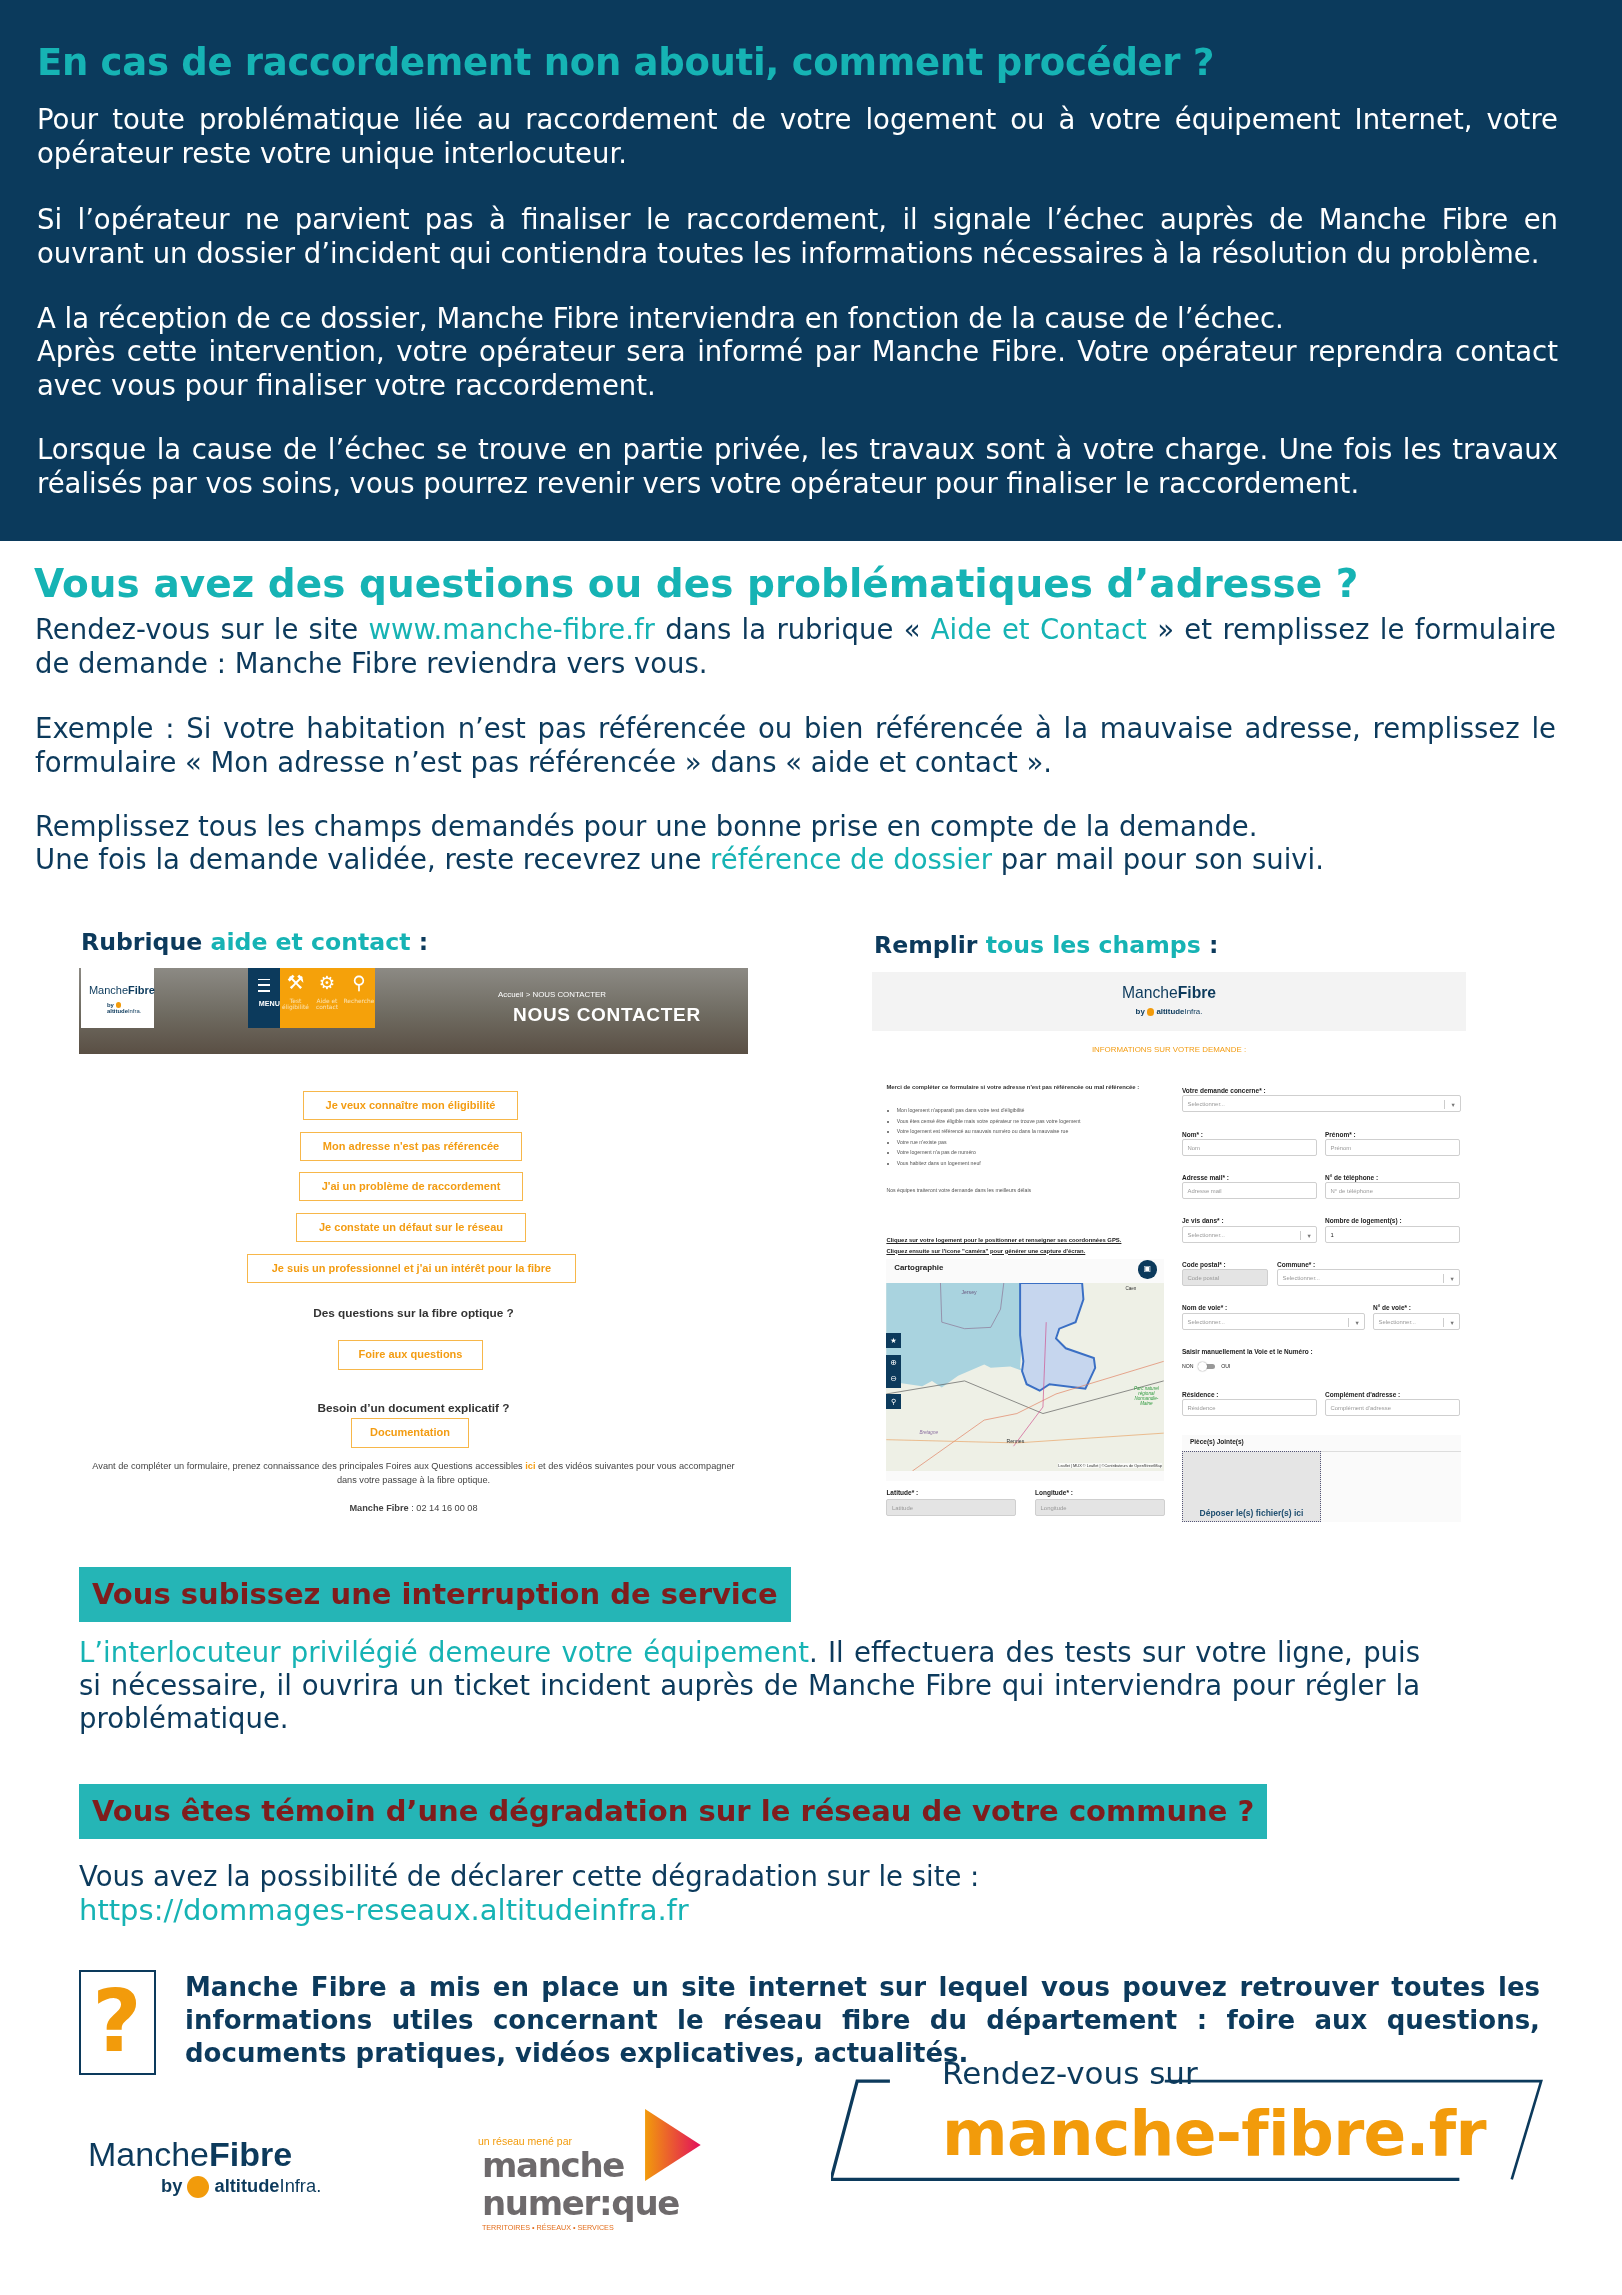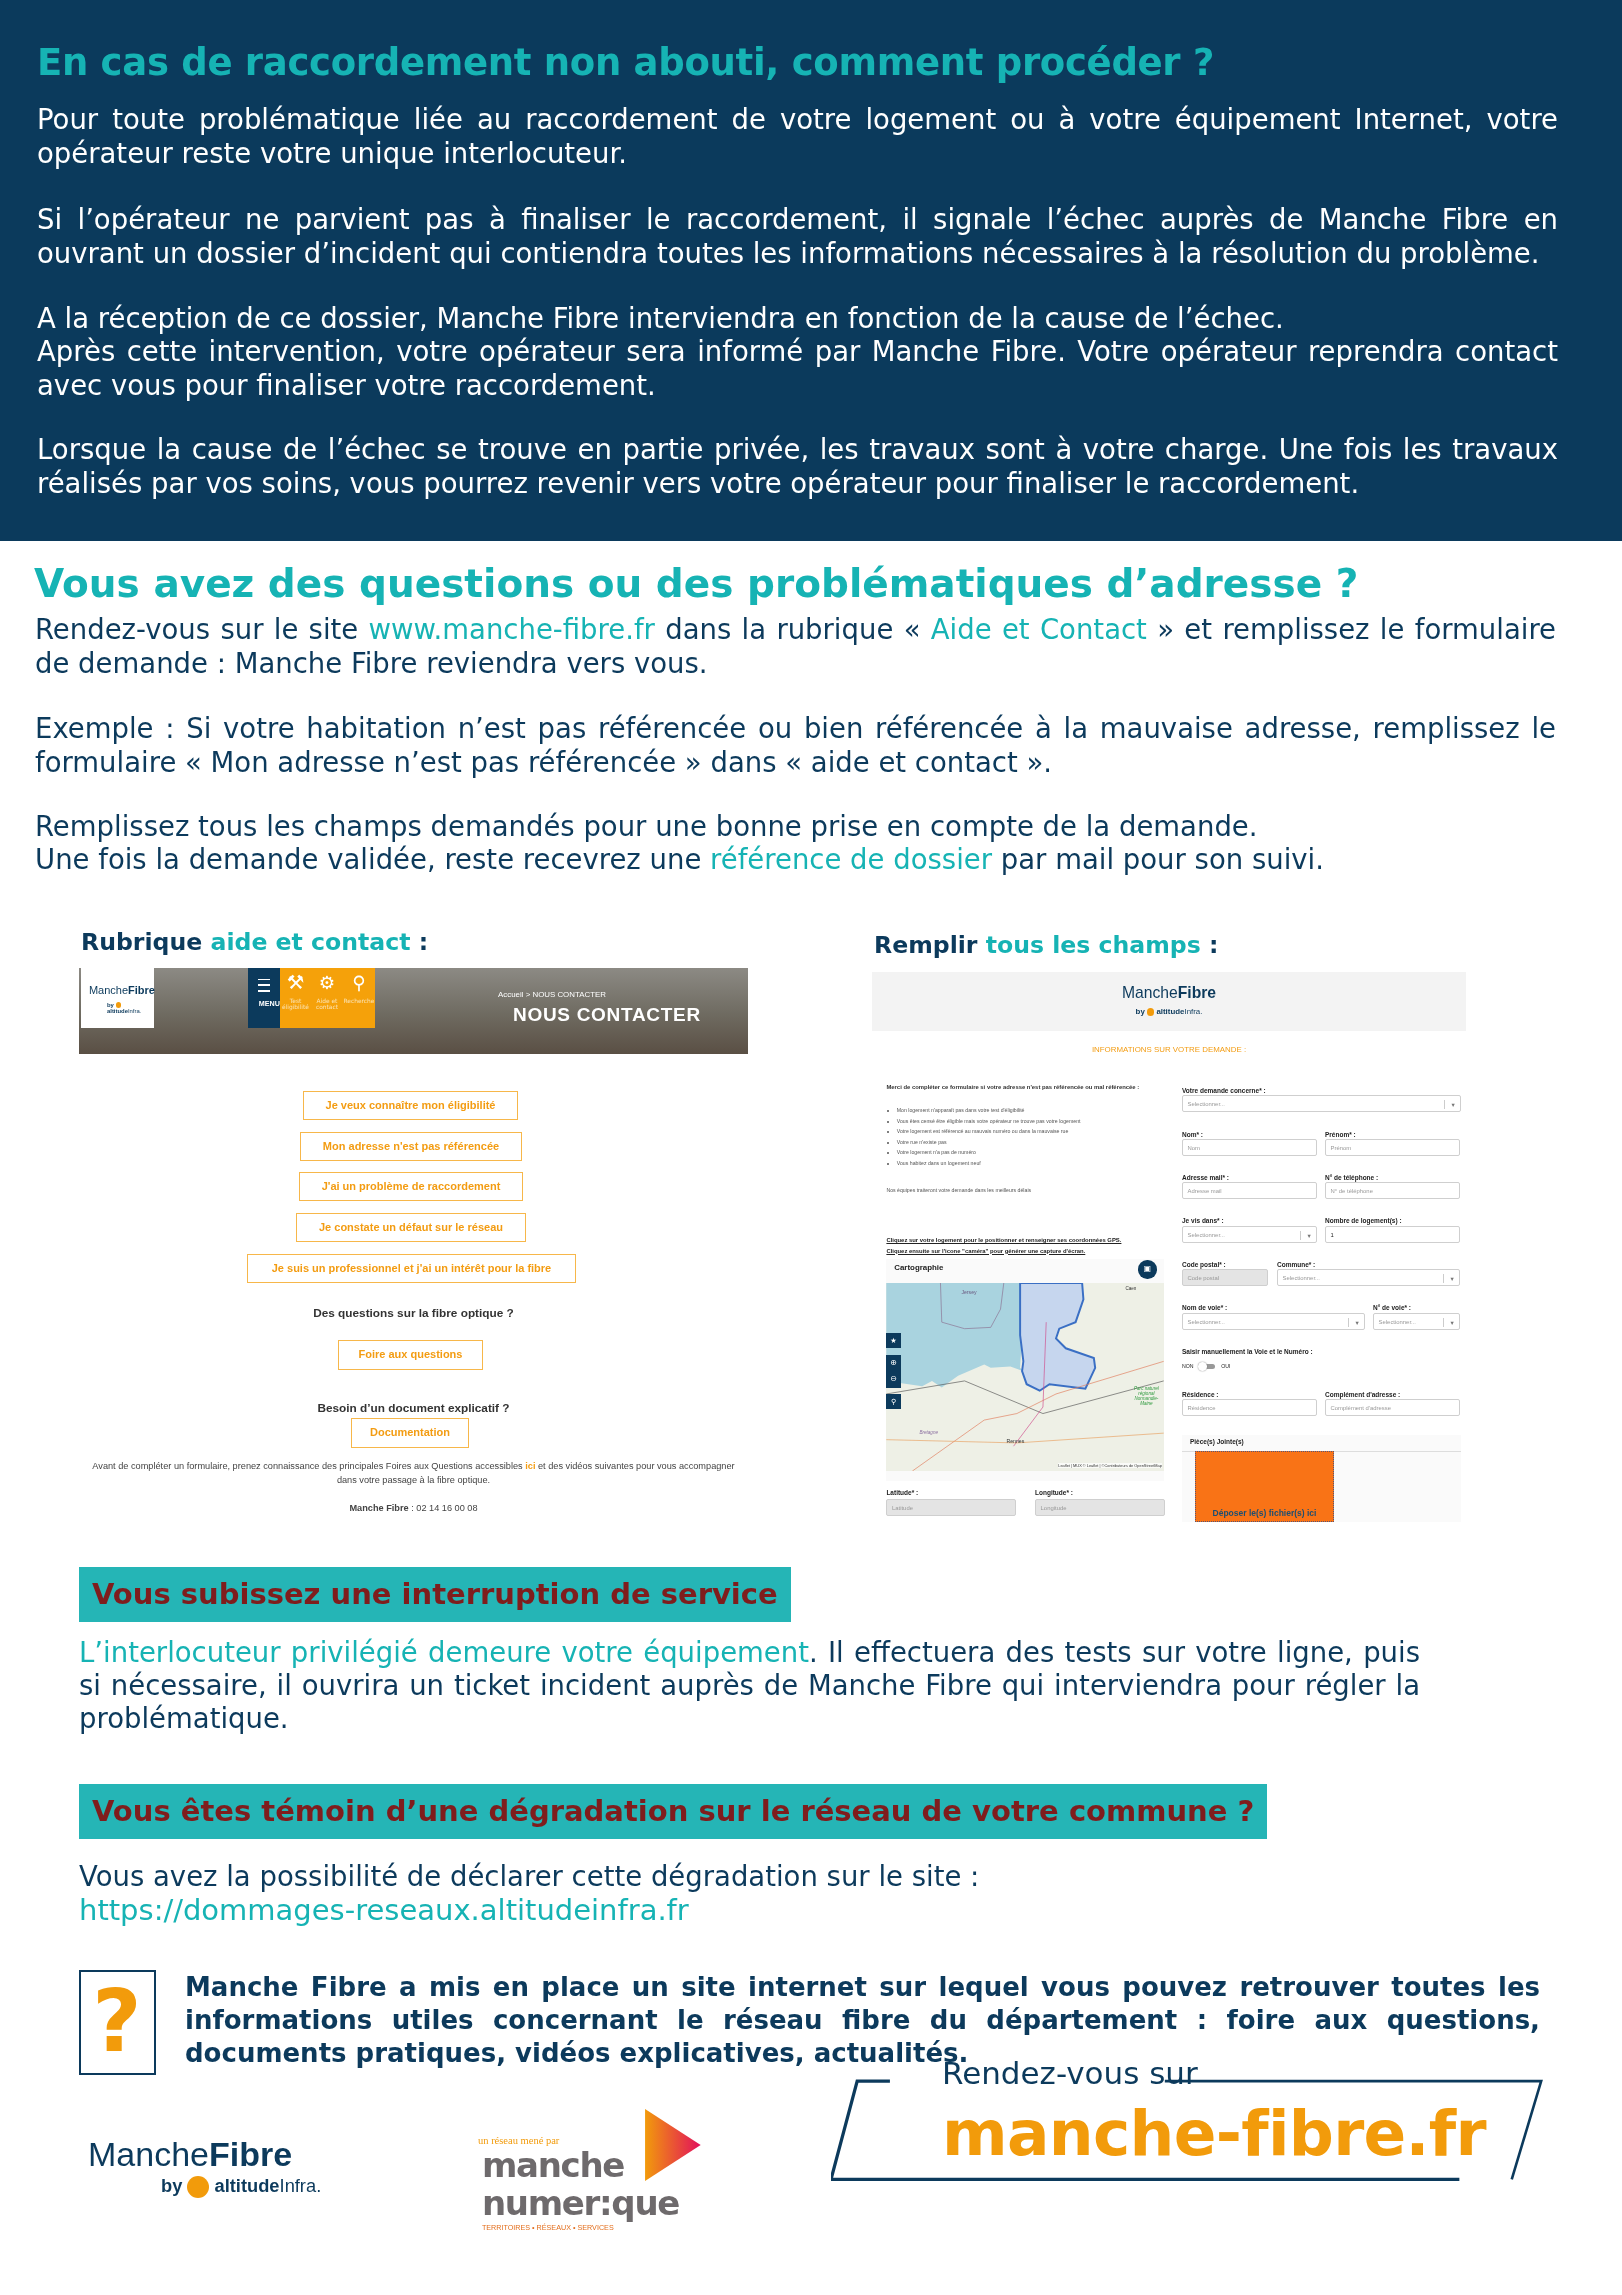--- a/index.html
+++ b/index.html
@@ -191,21 +191,21 @@
   </div>
 
   <div class="lbl" style="left:310px;top:419px;">Résidence :</div>
   <div class="inp" style="left:310px;top:427px;width:135px;">Résidence</div>
   <div class="lbl" style="left:453px;top:419px;">Complément d'adresse :</div>
   <div class="inp" style="left:453px;top:427px;width:135px;">Complément d'adresse</div>
 
   <div style="position:absolute;left:310px;top:463px;width:279px;height:87px;background:#fafafa;">
     <div style="position:absolute;left:7.9px;top:2.6px;font-family:'Liberation Sans',sans-serif;font-weight:bold;font-size:6.5px;color:#222;">Pièce(s) Jointe(s)</div>
     <div style="position:absolute;left:0;top:15.7px;width:279px;height:0.7px;background:#ddd;"></div>
-    <div style="position:absolute;left:13px;top:16.4px;width:139px;height:71px;background:#f97316;border:0.7px dotted #557;box-sizing:border-box;">
+    <div style="position:absolute;left:0;top:16.4px;width:139px;height:71px;background:#e5e5e5;border:0.7px dotted #557;box-sizing:border-box;">
       <div style="position:absolute;left:0;bottom:3.9px;width:137px;text-align:center;font-family:'Liberation Sans',sans-serif;font-weight:bold;font-size:8.5px;color:#1f4f70;">Déposer le(s) fichier(s) ici</div>
     </div>
   </div>
 </div>
 
 <div class="abs tealbar" style="left:79px;top:1567px;height:55px;">Vous subissez une interruption de service</div>
 <p class="abs" style="left:79px;top:1636px;width:1341px;margin:0;font-size:27.5px;line-height:33px;color:#0c3a5c;text-align:justify;"><span class="teal">L’interlocuteur privilégié demeure votre équipement</span><span>. Il effectuera des tests sur votre ligne, puis si nécessaire, il ouvrira un ticket incident auprès de Manche Fibre qui interviendra pour régler la problématique.</span></p>
 
 <div class="abs tealbar" style="left:79px;top:1784px;height:55px;">Vous êtes témoin d’une dégradation sur le réseau de votre commune ?</div>
 <p class="abs" style="left:79px;top:1860px;margin:0;font-size:27.5px;line-height:33px;color:#0c3a5c;">Vous avez la possibilité de déclarer cette dégradation sur le site :</p>
@@ -222,21 +222,21 @@
 </svg>
 <div class="abs" style="left:942px;top:2055px;font-size:31px;color:#0c3a5c;">Rendez-vous sur</div>
 <div class="abs" style="left:942px;top:2097px;font-size:63px;font-weight:bold;color:#f29b0b;letter-spacing:-0.7px;">manche-fibre.fr</div>
 
 <div class="abs" style="left:88px;top:2135px;">
   <div style="font-size:34px;color:#0c3a5c;font-family:'Liberation Sans',sans-serif;"><span>Manche</span><b>Fibre</b></div>
   <div style="margin-left:73px;margin-top:1.3px;font-size:18.3px;color:#0c3a5c;font-family:'Liberation Sans',sans-serif;"><b>by</b> <span style="display:inline-block;width:22px;height:22px;border-radius:50%;background:#f29b0b;vertical-align:middle;"></span> <b>altitude</b><span>Infra.</span></div>
 </div>
 
 <div class="abs" style="left:478px;top:2135px;width:229px;height:92px;">
-  <div style="position:absolute;left:0;top:0;font-size:10.5px;color:#f29b0b;font-family:Liberation Serif, serif;text-align:right;">un réseau mené par</div>
+  <div style="position:absolute;left:0;top:0;font-size:10.5px;color:#f29b0b;font-family:Liberation Sans, sans-serif;text-align:right;">un réseau mené par</div>
   <div style="position:absolute;left:3.9px;top:11.8px;font-size:34px;font-weight:bold;color:#6e6a6c;line-height:37px;letter-spacing:-1.3px;">manche</div>
   <div style="position:absolute;left:3.9px;top:50px;font-size:34px;font-weight:bold;color:#6e6a6c;line-height:37px;letter-spacing:-1.3px;">numer:que</div>
   <div style="position:absolute;left:3.9px;top:88px;font-size:7.2px;color:#e36e1c;font-family:'Liberation Sans',sans-serif;">TERRITOIRES • RÉSEAUX • SERVICES</div>
   <svg style="position:absolute;left:167px;top:-26px;" width="59" height="72" viewBox="0 0 90 110">
     <defs>
         <linearGradient id="g1" x1="0" y1="0" x2="1" y2="0">
           <stop offset="0" stop-color="#f29b0b"></stop>
           <stop offset="1" stop-color="#e2105c"></stop>
         </linearGradient>
       </defs>

